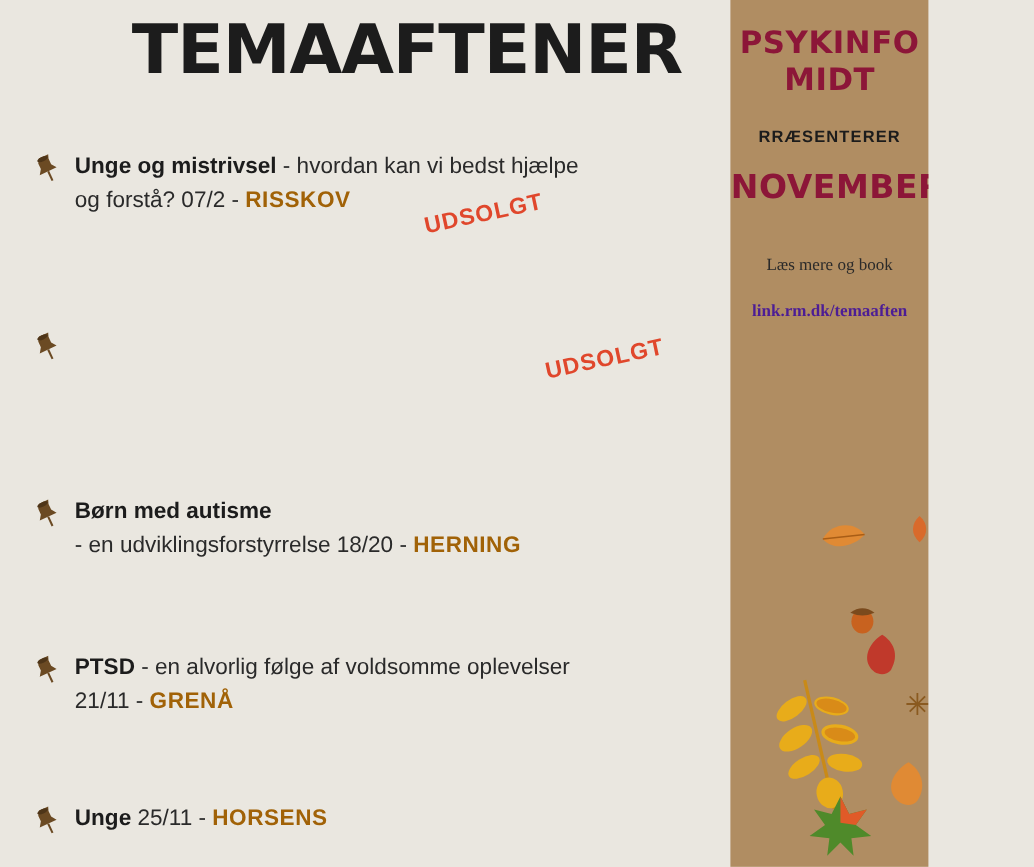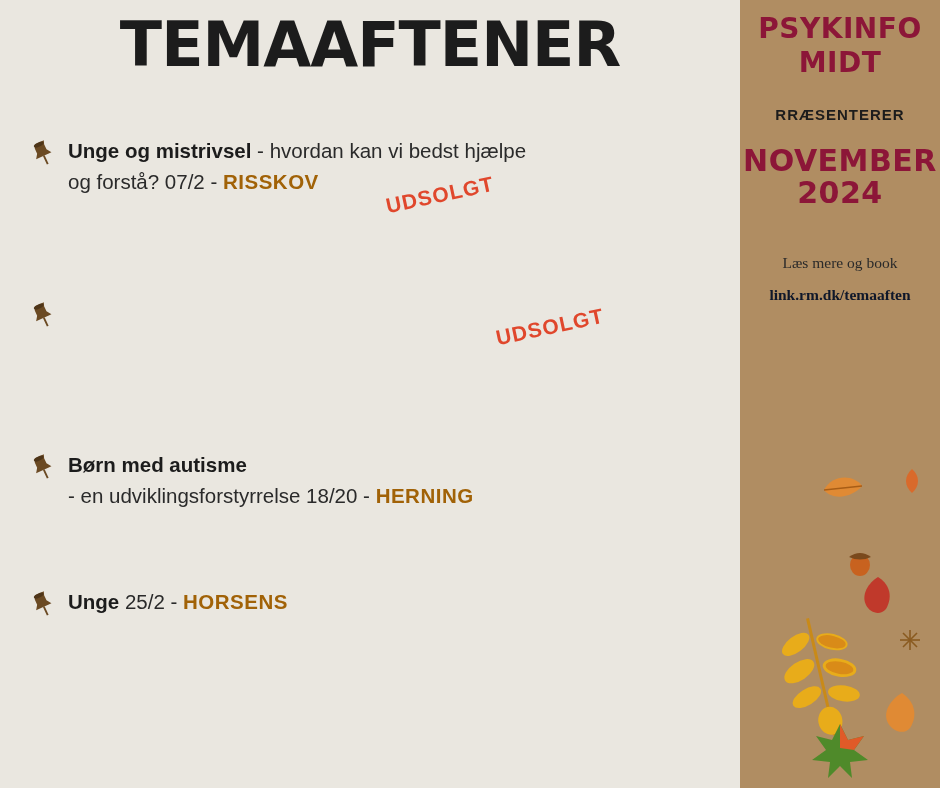--- a/index.html
+++ b/index.html
@@ -8,21 +8,21 @@
   }
   body {
     width: 940px;
     height: 788px;
     font-family: "Liberation Sans", sans-serif;
     background: #eae7e0;
     overflow: hidden;
   }
   .poster {
     position: relative;
-    width: 940px;
+    width: 844px;
     height: 788px;
     background: #eae7e0;
     display: flex;
   }
   
   .left {
     position: relative;
     width: 740px;
     height: 788px;
     background: #eae7e0;
@@ -100,21 +100,21 @@
     height: 788px;
     background: #b08d62;
     overflow: hidden;
   }
   .brand {
     text-align: center;
     color: #8c1638;
     font-weight: bold;
     font-size: 28px;
     line-height: 34px;
-    padding-top: 12px;
+    padding-top: 22px;
     letter-spacing: 0.5px;
     font-family: "DejaVu Sans", sans-serif;
   }
   .presents {
     text-align: center;
     color: #1c1c1c;
     font-weight: bold;
     font-size: 15px;
     letter-spacing: 1px;
     margin-top: 26px;
@@ -134,24 +134,24 @@
     text-align: center;
     color: #2a2a2a;
     font-size: 15.5px;
     line-height: 24px;
     margin-top: 42px;
     padding: 0 8px;
     font-family: Liberation Serif, serif;
   }
   .booking-link {
     display: block;
-    color: #0f172a;
+    color: #4c1d95;
     font-weight: bold;
     font-size: 15.5px;
-    margin-top: 8px;
+    margin-top: 18px;
     text-decoration: none;
   }
   
   .leaf {
     position: absolute;
   }
 </style>
 </head>
 <body>
 
@@ -202,50 +202,64 @@
               <ellipse cx="16" cy="5" rx="5.5" ry="2.2" fill="#4e3518"></ellipse>
             </g>
           </svg>
         </span>
         <div class="event-line">
           <span class="bold">Børn med autisme</span><br>
           <span> - en udviklingsforstyrrelse 18/20 - </span><span class="city">HERNING</span>
         </div>
       </div>
 
+      <div class="event" id="ev3">
+        <span class="pin">
+          <svg viewBox="0 0 32 32" width="30" height="30">
+            <g transform="rotate(-25 16 16)">
+              <path d="M13 3 L23 3 L21.5 7 L21.5 13 L25 18 L7 18 L10.5 13 L10.5 7 Z" fill="#6b4a23"></path>
+              <rect x="15" y="18" width="2" height="10" fill="#6b4a23"></rect>
+              <ellipse cx="16" cy="5" rx="5.5" ry="2.2" fill="#4e3518"></ellipse>
+            </g>
+          </svg>
+        </span>
+        <div class="event-line">
+          <span class="bold">PTSD</span><span> - en alvorlig følge af voldsomme oplevelser</span><br>
+          <span>21/11 - </span><span class="city">GRENÅ</span>
+        </div>
+      </div>
 
       <div class="event" id="ev4">
         <span class="pin">
           <svg viewBox="0 0 32 32" width="30" height="30">
             <g transform="rotate(-25 16 16)">
               <path d="M13 3 L23 3 L21.5 7 L21.5 13 L25 18 L7 18 L10.5 13 L10.5 7 Z" fill="#6b4a23"></path>
               <rect x="15" y="18" width="2" height="10" fill="#6b4a23"></rect>
               <ellipse cx="16" cy="5" rx="5.5" ry="2.2" fill="#4e3518"></ellipse>
             </g>
           </svg>
         </span>
         <div class="event-line">
-          <span class="bold">Unge</span><span> 25/2 - </span><span class="city">HORSENS</span>
+          <span class="bold">Unge</span><span> 25/11 - </span><span class="city">HORSENS</span>
         </div>
       </div>
 
     </div>
   </div>
 
   <div class="right">
     <div class="brand">
       <div>PSYKINFO</div>
       <div>MIDT</div>
     </div>
 
     <div class="presents">RRÆSENTERER</div>
 
     <div class="month">
       <div>NOVEMBER</div>
-      <div>2024</div>
     </div>
 
     <div class="booking">
       <div>Læs mere og book</div>
       <a class="booking-link" href="#">link.rm.dk/temaaften</a>
     </div>
 
     <span class="leaf" style="left:80px; top:470px;">
       <svg width="46" height="40" viewBox="0 0 46 40">
         <path d="M4 20 C12 4, 34 4, 42 16 C34 26, 14 32, 4 20 Z" fill="#e08a34"></path>

